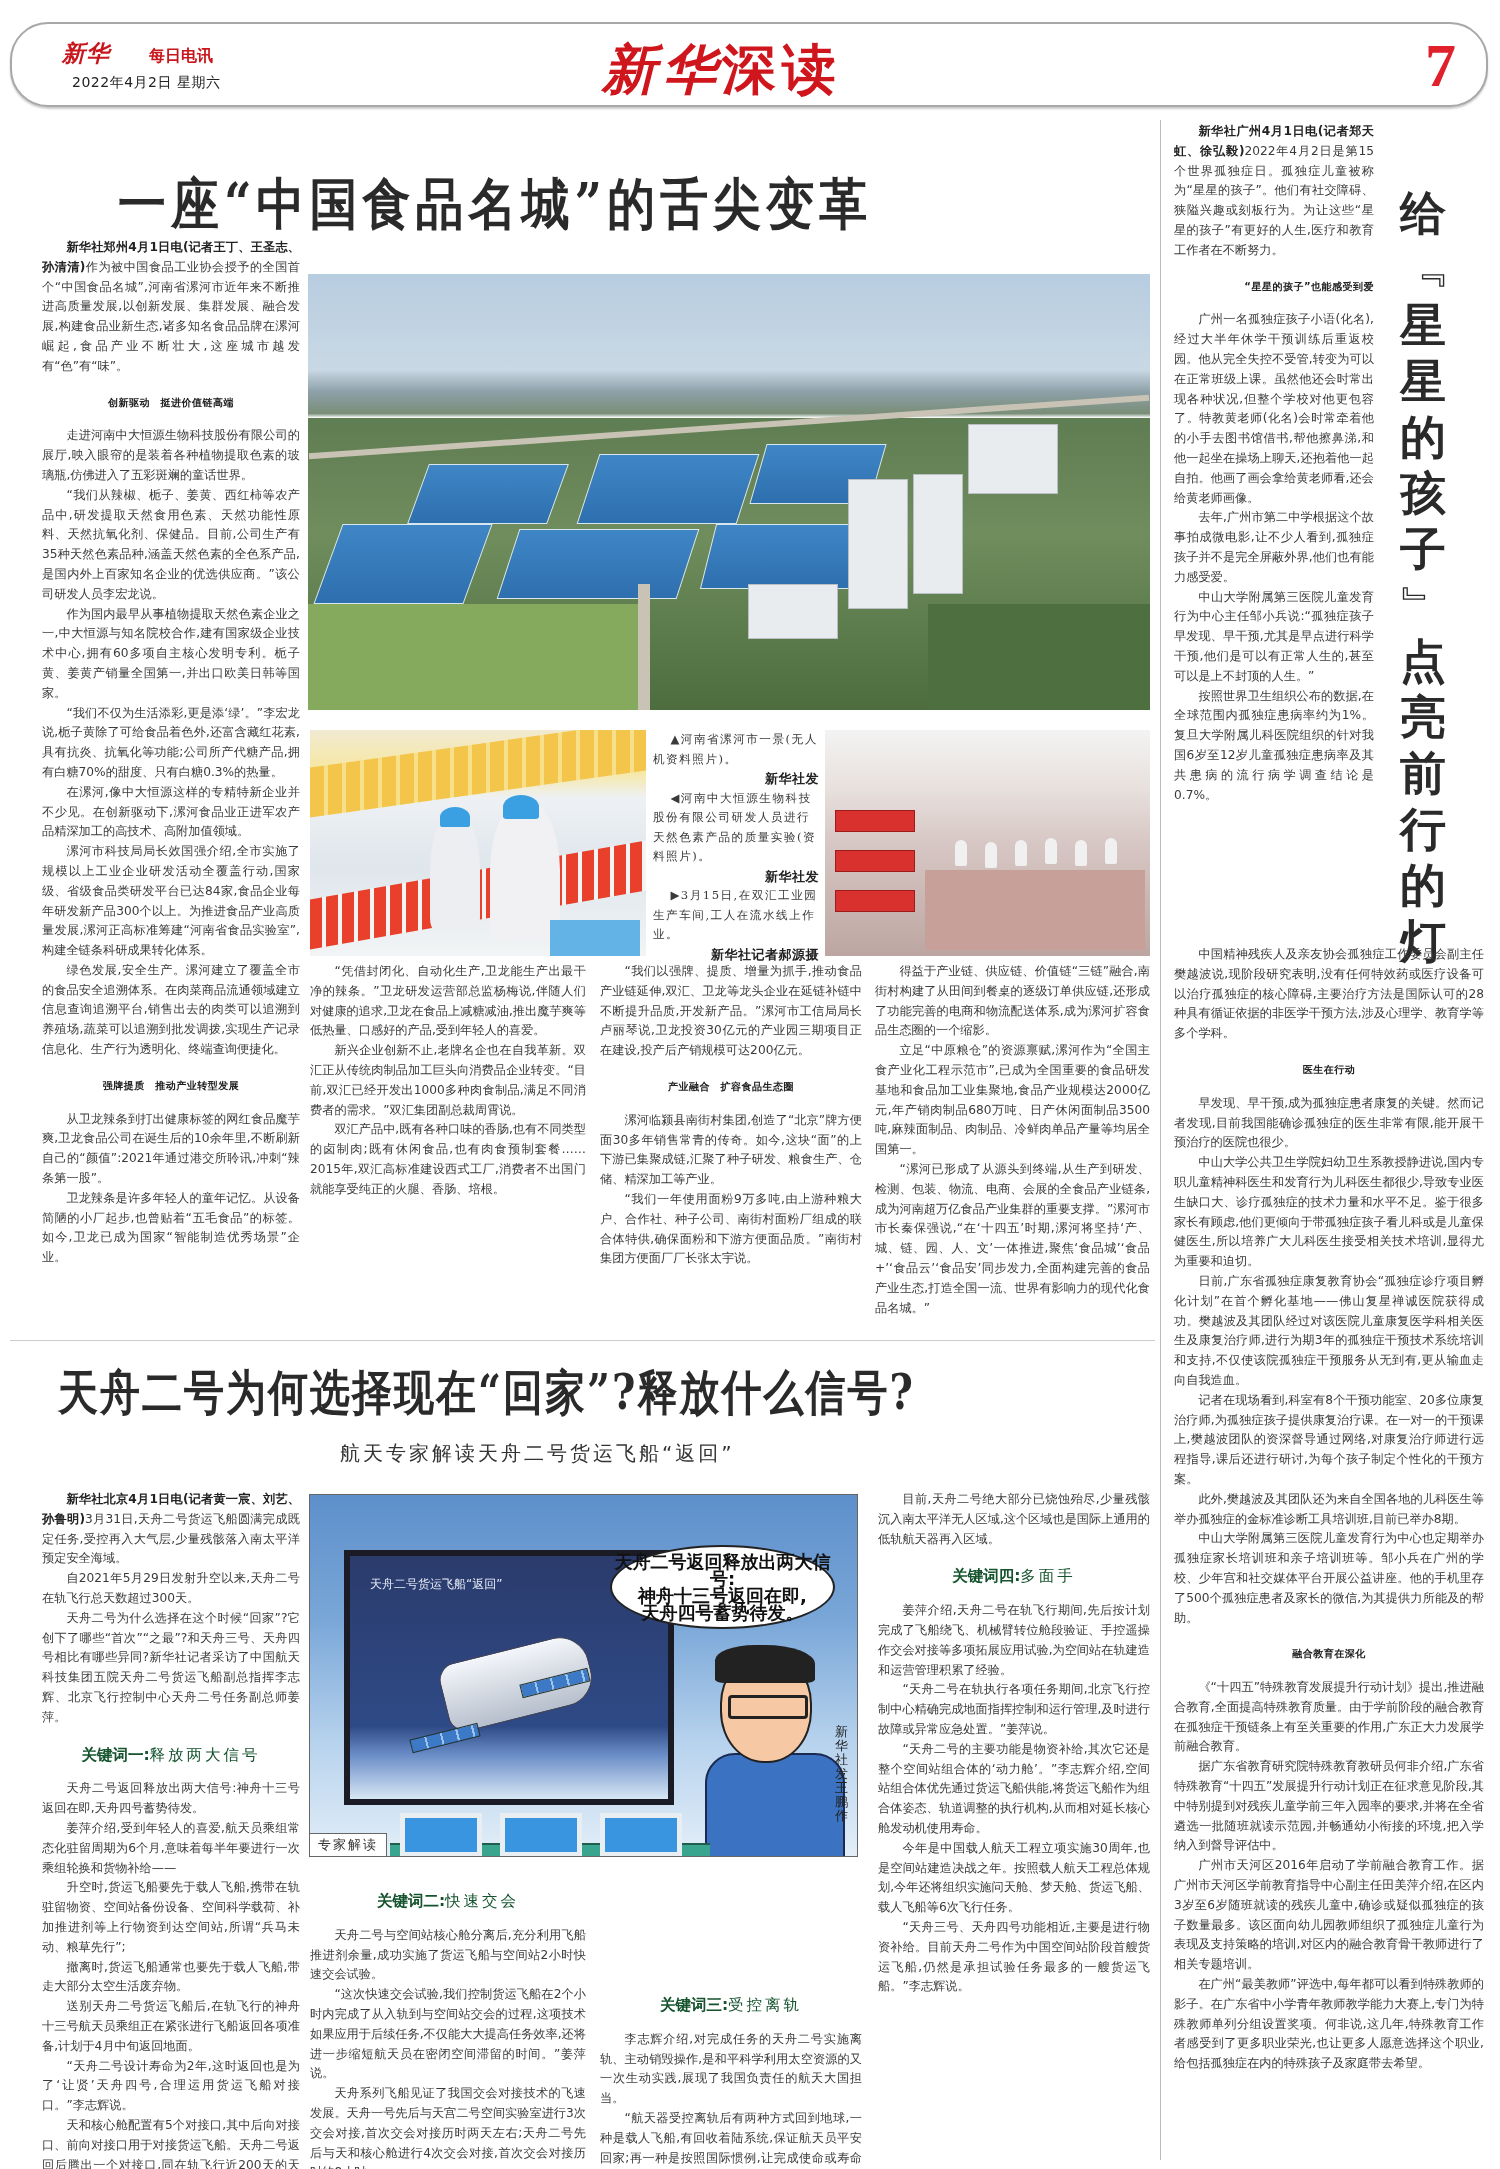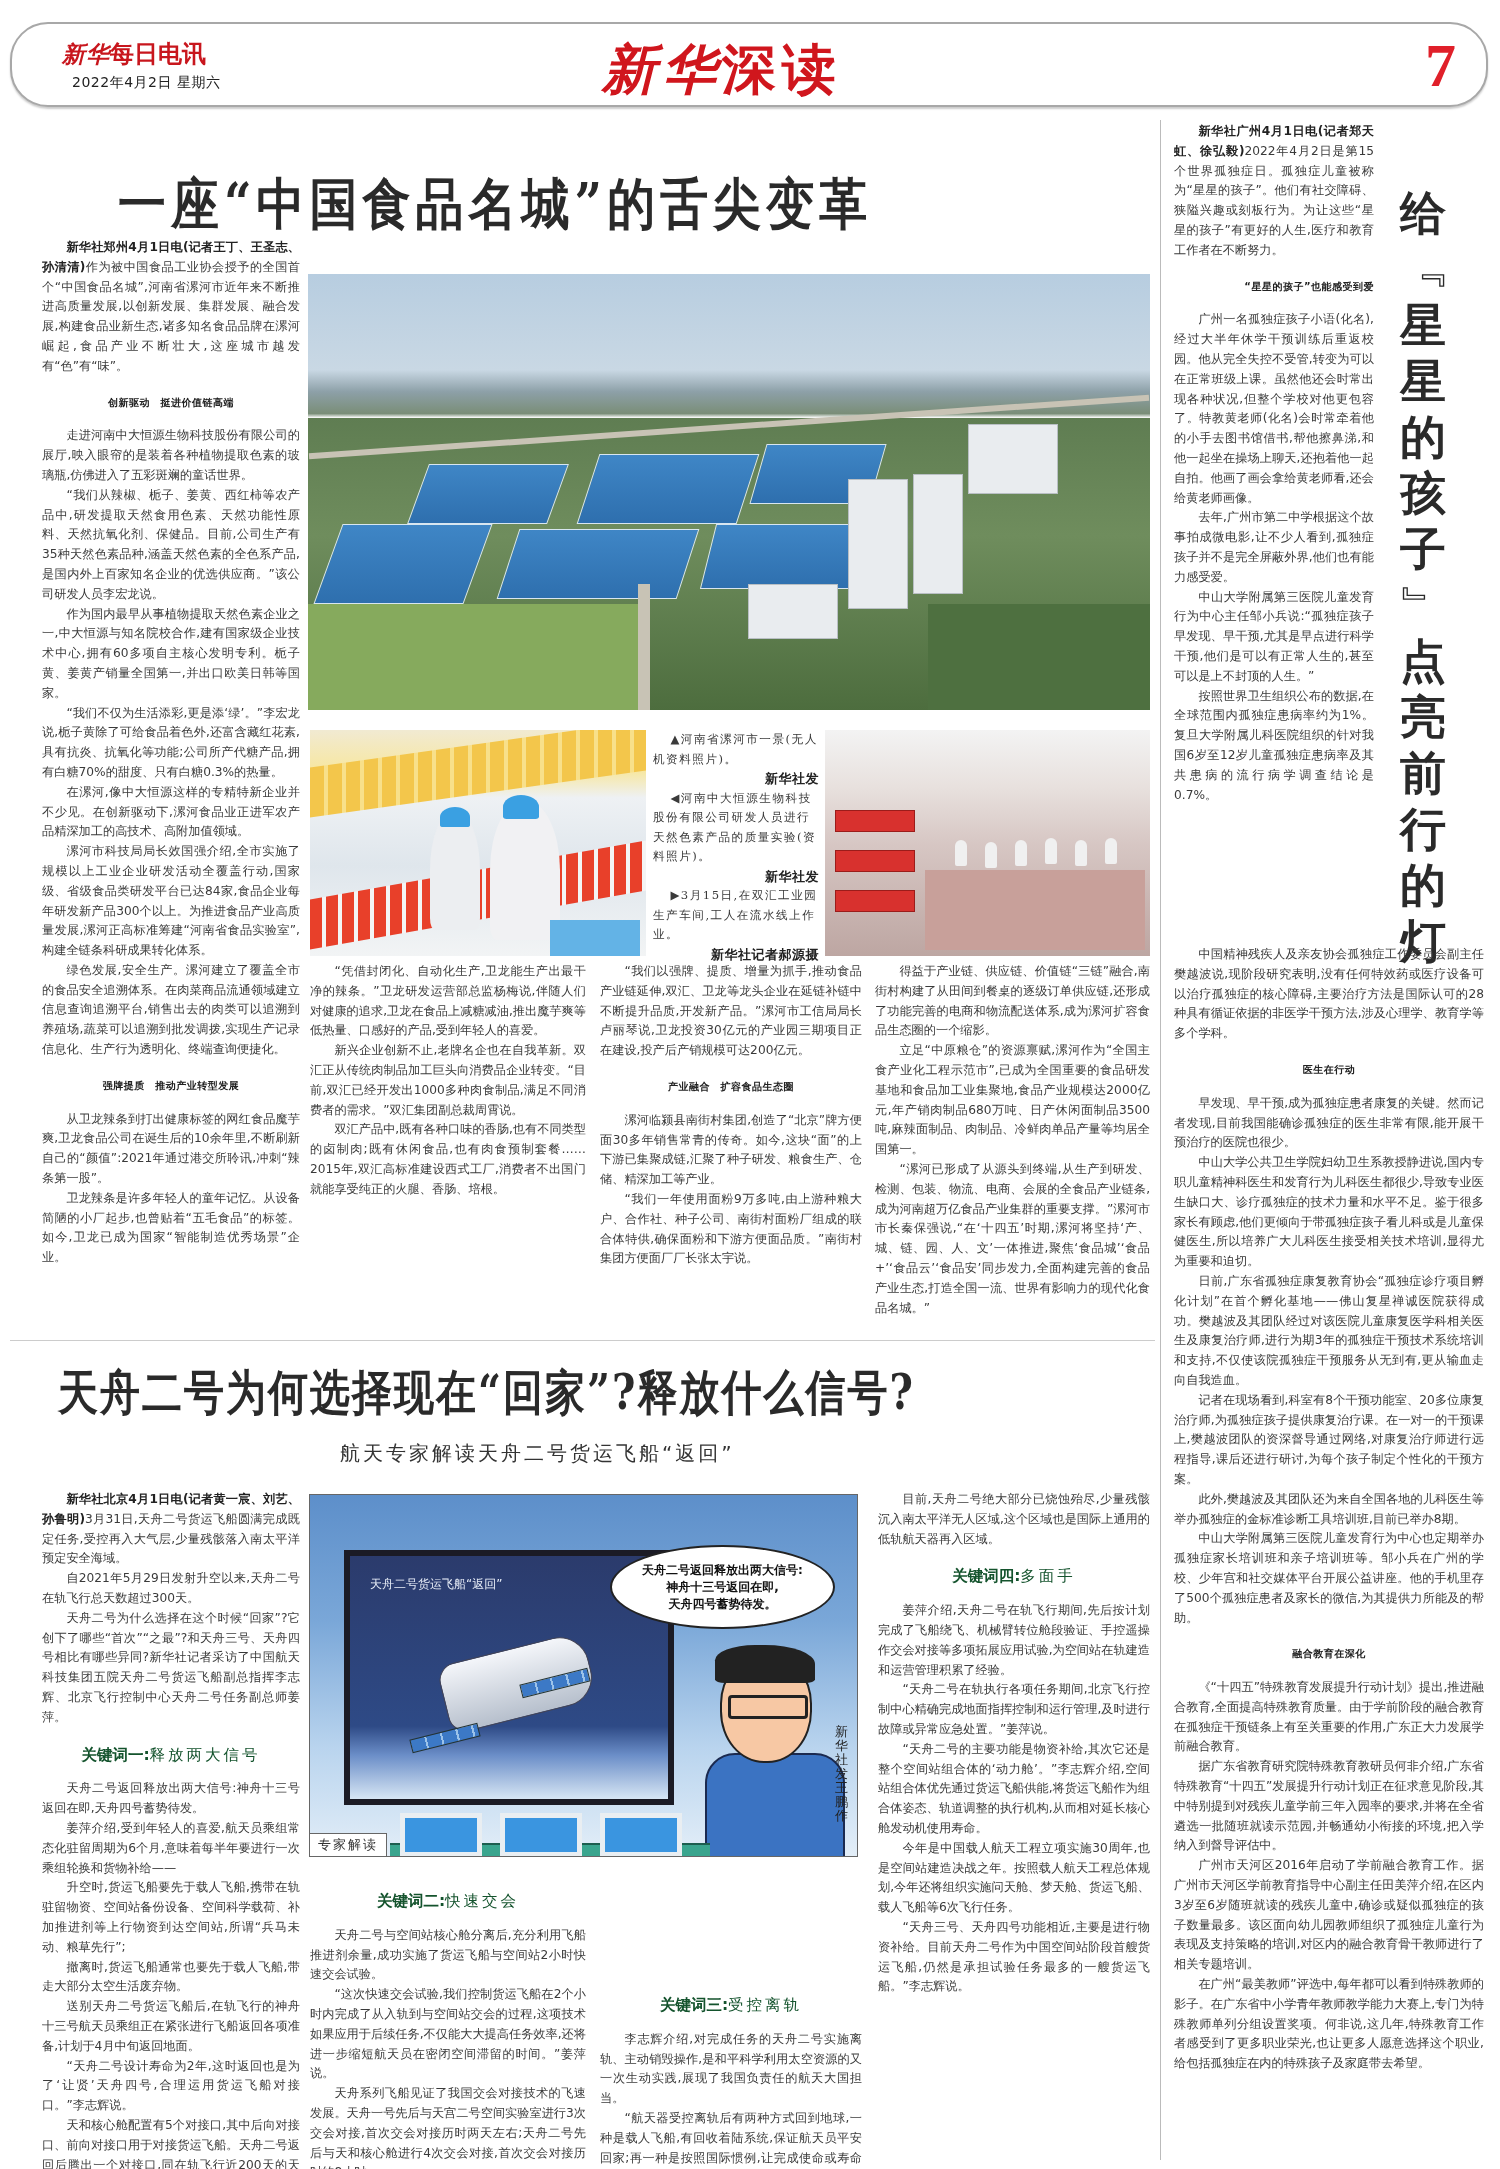--- a/index.html
+++ b/index.html
@@ -6,21 +6,21 @@
   html, body { width: 1500px; height: 2169px; background: #ffffff; overflow: hidden; }
   body { position: relative; font-family: "DejaVu Serif", "Liberation Serif", serif; color: #333; }
 
   
   .masthead {
     position: absolute; left: 10px; top: 22px; width: 1478px; height: 85px;
     border: 2px solid #a8a8a8; border-radius: 38px; background: #fff;
     box-shadow: 0 2px 2px #ccc;
   }
   .mh-brand { position: absolute; left: 50px; top: 14px; color: #c8161d; font-family: "DejaVu Serif", serif; font-weight: bold; font-size: 23px; font-style: italic; letter-spacing: 1px; }
-  .mh-brand .sub { font-style: normal; font-size: 24px; font-family: Liberation Sans, sans-serif; letter-spacing: 0; }
+  .mh-brand .sub { font-style: normal; font-size: 16px; font-family: Liberation Sans, sans-serif; letter-spacing: 0; margin-left: 39px; }
   .mh-date { position: absolute; left: 60px; top: 50px; font-family: "DejaVu Sans", sans-serif; font-size: 14px; color: #222; letter-spacing: 0.5px; }
   .mh-title { position: absolute; left: 590px; top: 10px; color: #d0161d; font-family: "DejaVu Serif", serif; font-size: 54px; font-weight: bold; letter-spacing: 6px; }
   .mh-title .script { font-style: italic; }
   .mh-page { position: absolute; right: 30px; top: 6px; color: #e0202a; font-family: "Liberation Serif", serif; font-size: 62px; font-weight: bold; }
 
   
   .hl1 { position: absolute; left: 118px; top: 168px; font-size: 48px; font-weight: bold; color: #2a2a2a; letter-spacing: 5px; font-family: "DejaVu Serif", serif; transform: scaleY(1.15); transform-origin: top left; }
   .hl2 { position: absolute; left: 58px; top: 1360px; font-size: 40px; font-weight: bold; color: #2a2a2a; letter-spacing: 2px; font-family: "DejaVu Serif", serif; transform: scaleY(1.2); transform-origin: top left; }
   .subhl2 { position: absolute; left: 340px; top: 1440px; font-size: 20px; color: #333; letter-spacing: 3px; font-family: "DejaVu Sans", sans-serif; }
 
@@ -71,21 +71,21 @@
   .comic {
     position: absolute; left: 309px; top: 1494px; width: 549px; height: 363px;
     border: 1px solid #666;
     background: linear-gradient(180deg, #5d8fca 0%, #7aa7d8 35%, #b9d4ee 70%, #e3eef8 100%);
     overflow: hidden;
   }
   .comic .screen { position: absolute; left: 34px; top: 55px; width: 330px; height: 255px; background: linear-gradient(180deg,#2b3b6c 0%, #2e4a86 70%, #6b8ec8 82%, #d7e6f4 100%); border: 6px solid #1b1b25; }
   .comic .screen-title { position: absolute; left: 20px; top: 20px; color: #e8eef8; font-family: "DejaVu Sans", sans-serif; font-size: 12px; }
   .comic .ship { position: absolute; left: 92px; top: 92px; width: 150px; height: 70px; background: linear-gradient(180deg,#f4f6fa,#b6bfcc); border-radius: 18px 30px 30px 18px; transform: rotate(-14deg); border: 1px solid #445; }
   .comic .panel { position: absolute; width: 70px; height: 14px; background: repeating-linear-gradient(90deg,#3c79c6 0,#3c79c6 14px,#9cc3ea 14px,#9cc3ea 16px); border: 1px solid #233; }
-  .comic .bubble { position: absolute; left: 300px; top: 50px; width: 225px; height: 84px; background: #fff; border: 2px solid #222; border-radius: 50%; display: flex; flex-direction: column; align-items: center; justify-content: center; font-family: "DejaVu Sans", sans-serif; font-weight: bold; font-size: 12px; color: #111; line-height: 17px; text-align: center; }
+  .comic .bubble { position: absolute; left: 300px; top: 50px; width: 225px; height: 84px; background: #fff; border: 2px solid #222; border-radius: 50%; display: flex; flex-direction: column; align-items: center; justify-content: center; font-family: "DejaVu Sans", sans-serif; font-weight: bold; font-size: 18px; color: #111; line-height: 17px; text-align: center; }
   .comic .man-head { position: absolute; left: 410px; top: 160px; width: 92px; height: 108px; background: #f7c8a4; border-radius: 45% 45% 48% 48%; border: 2px solid #222; }
   .comic .hair { position: absolute; left: 405px; top: 150px; width: 100px; height: 38px; background: #222; border-radius: 40% 50% 10% 10%; }
   .comic .glasses { position: absolute; left: 418px; top: 200px; width: 80px; height: 24px; border: 3px solid #222; border-radius: 4px; }
   .comic .body { position: absolute; left: 395px; top: 258px; width: 140px; height: 120px; background: #3b73c2; border: 2px solid #1b2a50; border-radius: 30px 30px 0 0; }
   .comic .monitor { position: absolute; top: 318px; width: 82px; height: 44px; background: #3a95e0; border: 5px solid #e9eef2; }
   .comic .desk { position: absolute; left: 80px; top: 348px; width: 320px; height: 20px; background: #3aa58e; border-top: 2px solid #1d5e4f; }
   .comic .label { position: absolute; left: 0; bottom: 0; background: #fff; padding: 2px 8px; font-family: "DejaVu Sans", sans-serif; font-size: 13px; color: #333; letter-spacing: 2px; border-top: 1px solid #666; border-right: 1px solid #666; }
   .comic .credit { position: absolute; right: 4px; top: 230px; width: 18px; font-family: "DejaVu Sans", sans-serif; font-size: 13px; line-height: 14px; color: #222; word-break: break-all; }
 
   .rule-v { position: absolute; width: 1px; background: #bbb; }

